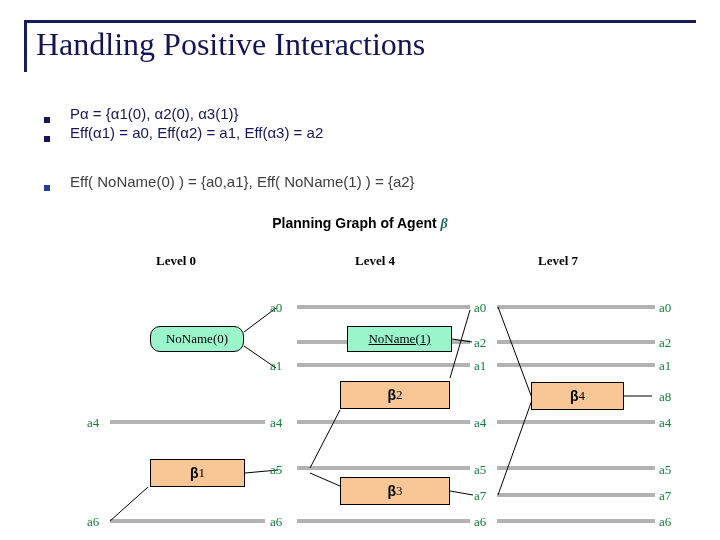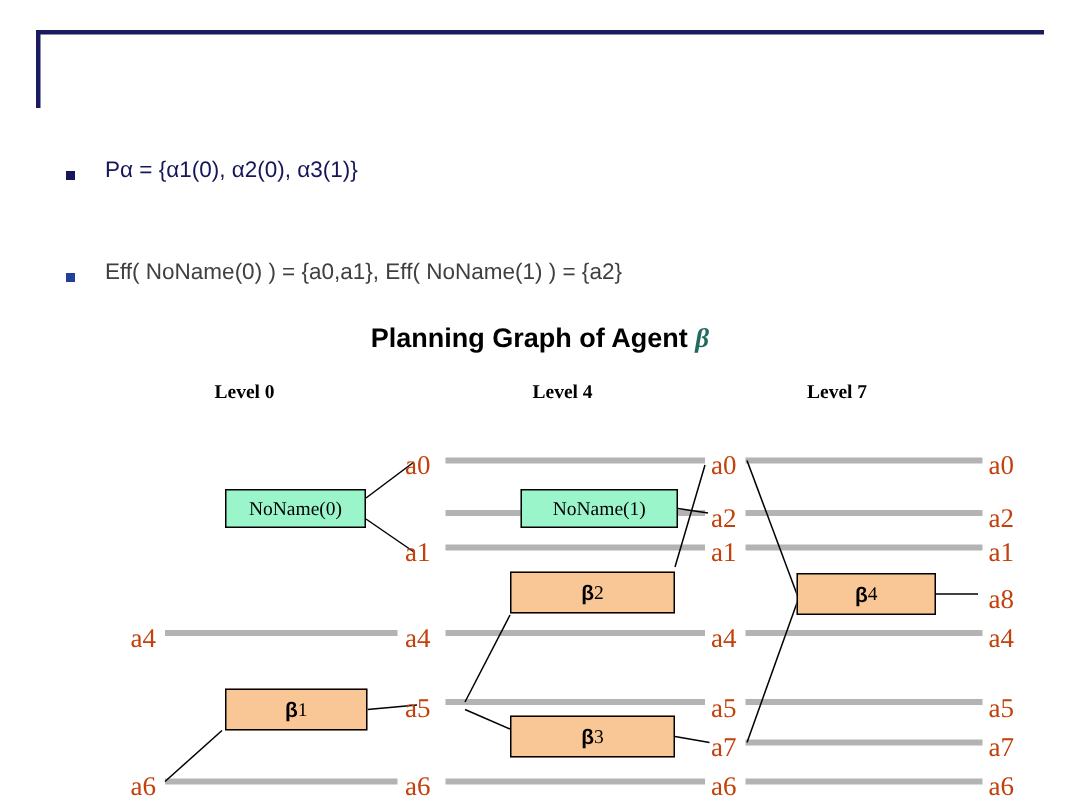--- a/index.html
+++ b/index.html
@@ -41,21 +41,21 @@
     font-size: 32px;
     line-height: 40px;
     color: #131355;
     white-space: nowrap;
   }
 
   
   .bullet-row {
     position: absolute;
     display: flex;
-    align-items: center;
+    align-items: flex-end;
   }
   .bullet-marker {
     width: 6px;
     height: 6px;
     margin-top: 7px;
     margin-right: 20px;
     flex: none;
   }
   .bullet-text {
     font-family: "Liberation Sans", sans-serif;
@@ -73,58 +73,58 @@
   #bullet-3 { left: 44px; top: 172px; }
 
   
   #graph-caption {
     position: absolute;
     left: 0;
     top: 215px;
     width: 720px;
     text-align: center;
     font-family: "Liberation Sans", sans-serif;
-    font-size: 18px;
+    font-size: 14px;
     font-weight: bold;
     color: #000000;
   }
   #graph-caption .agent-sym {
     font-family: "Liberation Serif", serif;
     font-style: italic;
     color: #1f6b5e;
     font-weight: bold;
   }
   .level-header {
     position: absolute;
     font-family: "Liberation Serif", serif;
     font-size: 13px;
     font-weight: bold;
     color: #000000;
     white-space: nowrap;
   }
-  #level-0-header { left: 143px; top: 253px; }
+  #level-0-header { left: 156px; top: 253px; }
   #level-1-header { left: 355px; top: 253px; }
   #level-2-header { left: 538px; top: 253px; }
 
   
   #graph-canvas {
     position: absolute;
     left: 0;
     top: 0;
     width: 720px;
     height: 540px;
     pointer-events: none;
   }
 
   
   .prop-label {
     position: absolute;
     font-family: "Liberation Serif", serif;
-    font-size: 18px;
-    color: #c2410c;
+    font-size: 13px;
+    color: #15803d;
     white-space: nowrap;
   }
 
   
   .action-box {
     position: absolute;
     border: 1px solid #000000;
     box-sizing: border-box;
     display: flex;
     align-items: center;
@@ -159,24 +159,29 @@
     margin-top: 39px;
   }
 </style>
 </head>
 <body>
 
 <div id="slide">
 
   <div id="title-rule-top"></div>
   <div id="title-rule-left"></div>
+  <div id="page-title">Handling Positive Interactions</div>
 
   <div class="bullet-row dark" id="bullet-1">
     <span class="bullet-marker"></span>
     <span class="bullet-text">Pα = {α1(0), α2(0), α3(1)}</span>
+  </div>
+  <div class="bullet-row dark" id="bullet-2">
+    <span class="bullet-marker"></span>
+    <span class="bullet-text">Eff(α1) = a0, Eff(α2) = a1, Eff(α3) = a2</span>
   </div>
   <div class="bullet-row blue" id="bullet-3">
     <span class="bullet-marker"></span>
     <span class="bullet-text">Eff( NoName(0) ) = {a0,a1}, Eff( NoName(1) ) = {a2}</span>
   </div>
 
   <div id="graph-caption">
     <span>Planning Graph of Agent </span><span class="agent-sym">β</span>
   </div>
 
@@ -248,23 +253,23 @@
 
   <div class="prop-label" style="left:659px; top:300px;">a0</div>
   <div class="prop-label" style="left:659px; top:335px;">a2</div>
   <div class="prop-label" style="left:659px; top:358px;">a1</div>
   <div class="prop-label" style="left:659px; top:389px;">a8</div>
   <div class="prop-label" style="left:659px; top:415px;">a4</div>
   <div class="prop-label" style="left:659px; top:462px;">a5</div>
   <div class="prop-label" style="left:659px; top:488px;">a7</div>
   <div class="prop-label" style="left:659px; top:514px;">a6</div>
 
-  <div class="action-box noop" style="left:150px; top:326px; width:94px; height:26px;">NoName(0)</div>
-
-  <div class="action-box noop" style="left:347px; top:326px; width:105px; height:26px;">NoName(1)</div>
+  <div class="action-box noop" style="left:150px; top:326px; width:94px; height:26px;border-radius:10px;">NoName(0)</div>
+
+  <div class="action-box noop" style="left:347px; top:326px; width:105px; height:26px;text-decoration:underline;">NoName(1)</div>
 
   <div class="action-box beta" style="left:150px; top:459px; width:95px; height:28px;">
     <span class="beta-sym">β</span>
       <span>1</span>
   </div>
 
   <div class="action-box beta" style="left:340px; top:381px; width:110px; height:28px;">
     <span class="beta-sym">β</span>
       <span>2</span>
   </div>

